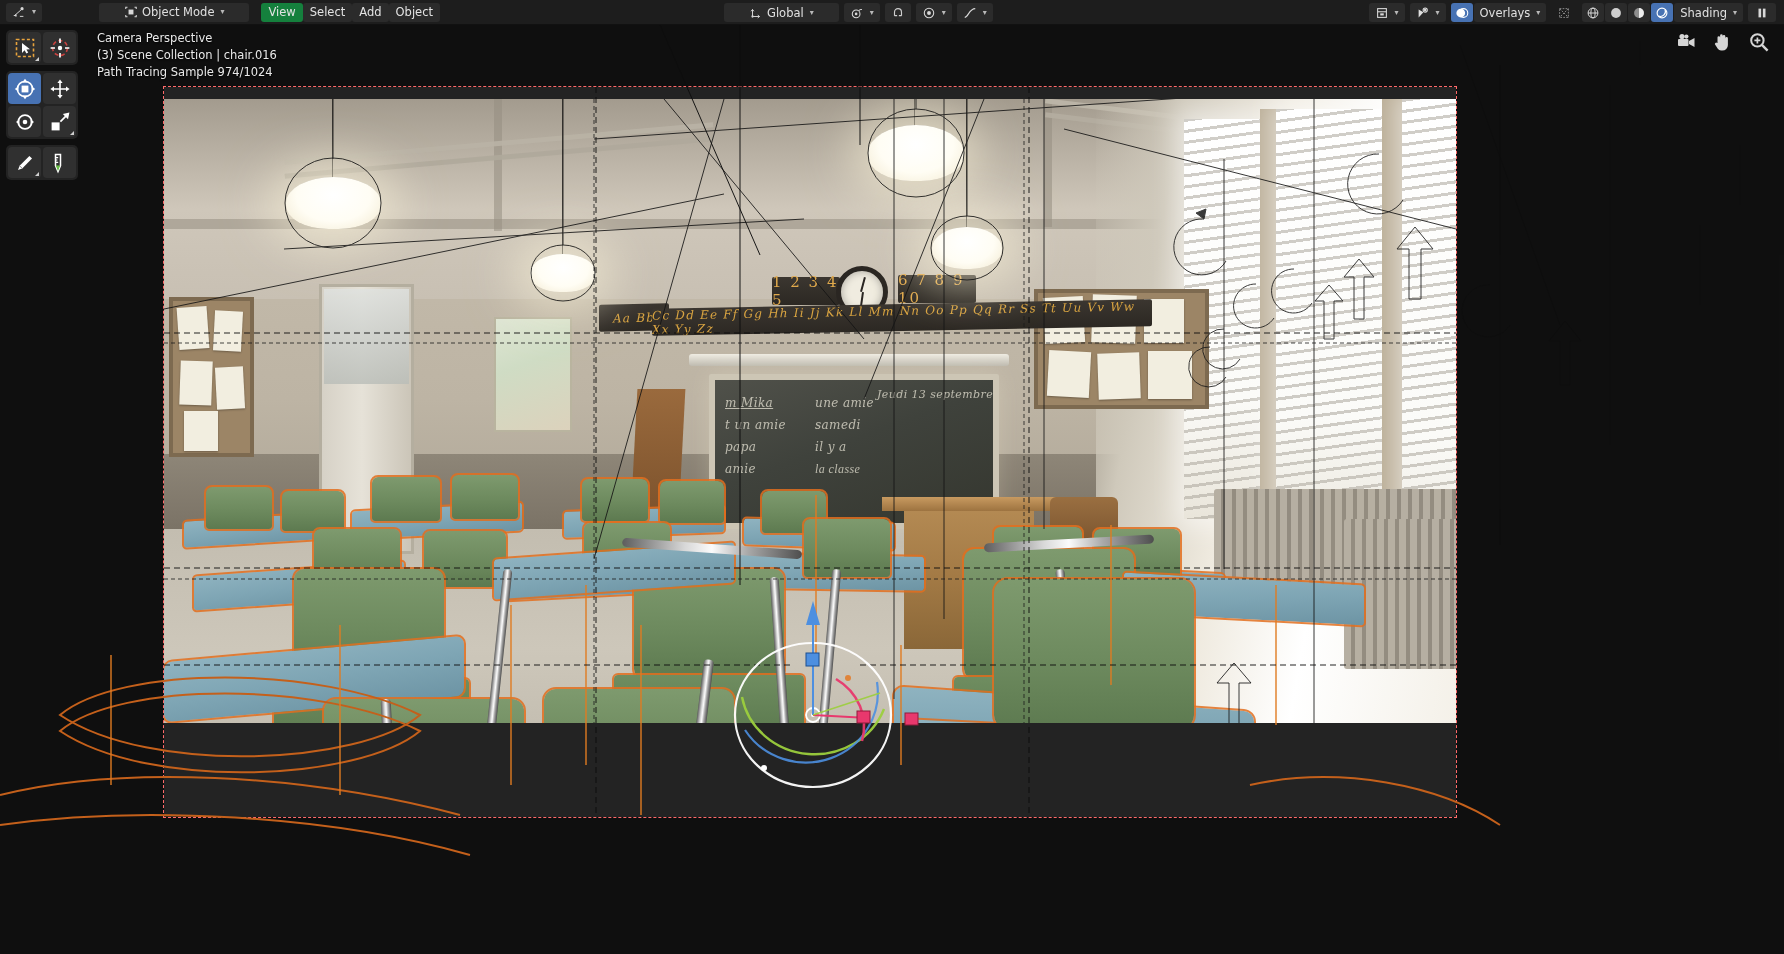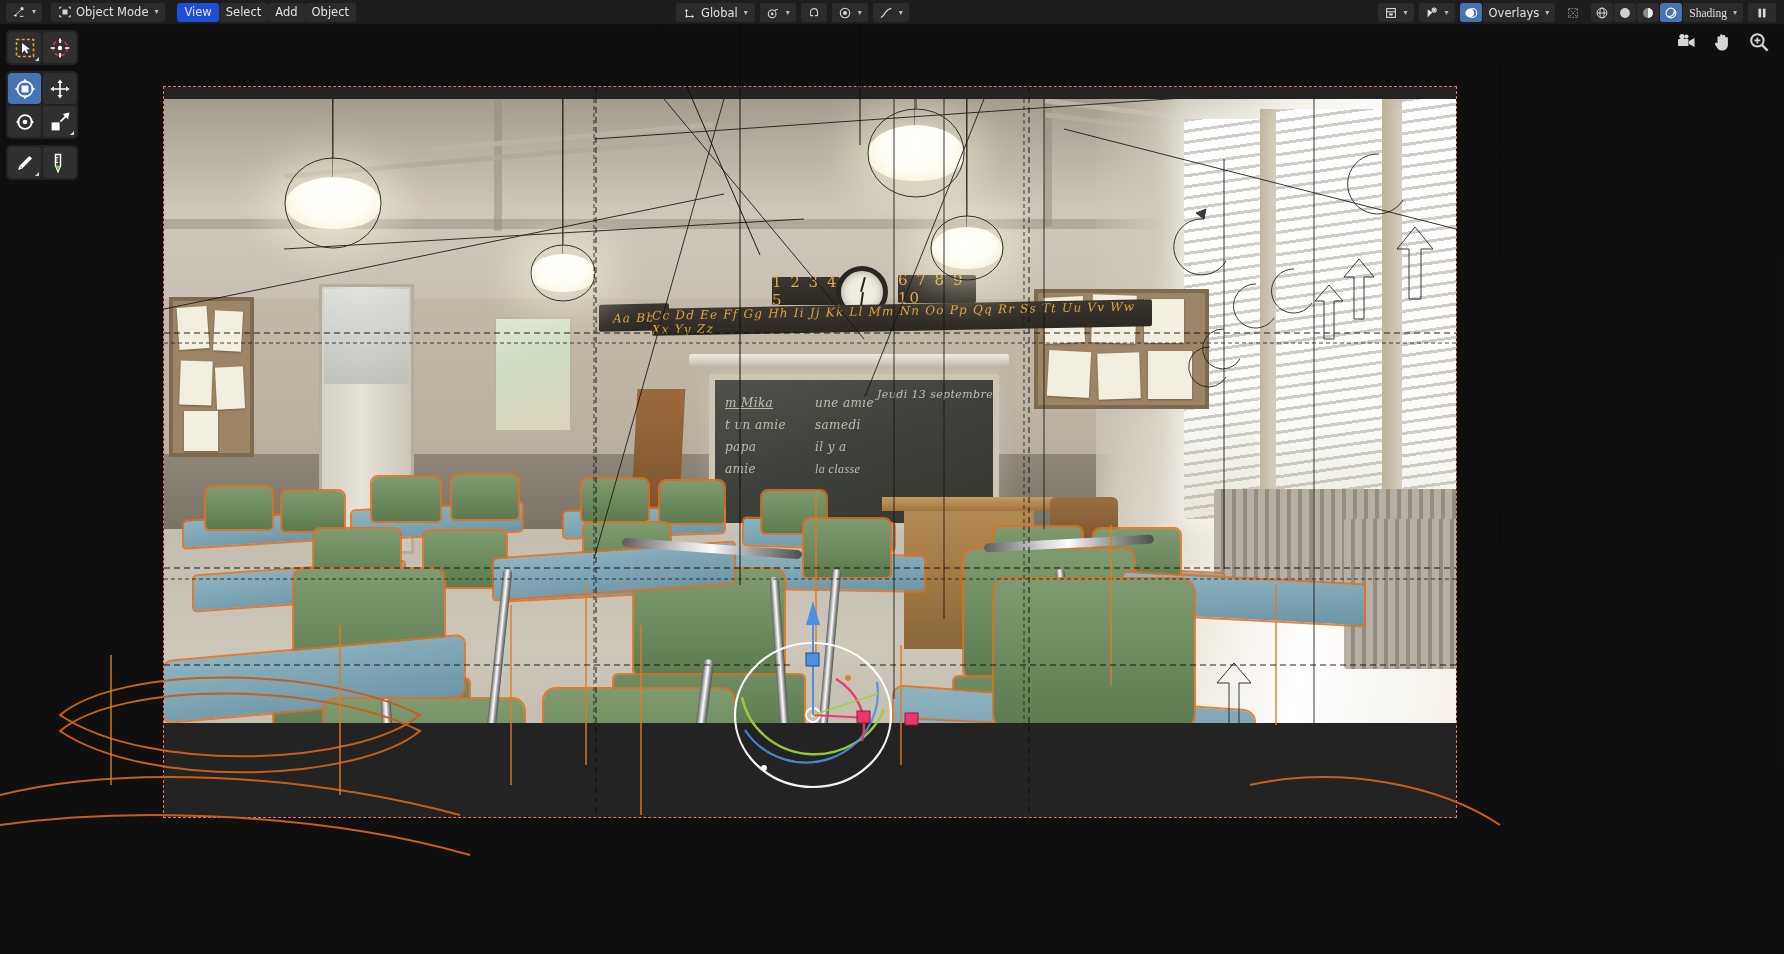--- a/index.html
+++ b/index.html
@@ -16,21 +16,21 @@
     position: absolute; left: 0; top: 0; width: 1784px; height: 25px;
     background: #1d1d1d; display: flex; align-items: center;
     border-bottom: 1px solid #111;
   }
   .tb-btn {
     height: 19px; display: flex; align-items: center; gap: 4px;
     padding: 0 6px; border-radius: 3px; background: #2b2b2b;
     color: #e0e0e0; font-size: 11.5px; white-space: nowrap;
   }
   .tb-btn.flat { background: transparent; }
-  .tb-btn.wide { padding: 0 7px; }
+  .tb-btn.wide { padding: 0 25px; margin-left: 48px; }
   .tb-btn.active { background: #4772b3; }
   .tb-menu {
     height: 19px; display: flex; align-items: center; padding: 0 7px;
     color: #e3e3e3; font-size: 11.5px; border-radius: 3px;
   }
   .caret { font-size: 8px; color: #b9b9b9; line-height: 1; margin-left: 2px; }
   .sep { width: 9px; }
   .icoS { width: 14px; height: 14px; display: inline-block; flex: 0 0 auto; }
   .icoS svg { display: block; width: 14px; height: 14px; }
 
@@ -268,21 +268,21 @@
           <rect x="5.2" y="5.2" width="5.6" height="5.6" fill="#d8d8d8" stroke="none"></rect>
             </g>
           </svg>
       </span>
       <span>Object Mode</span>
       <span class="caret">▾</span>
     </div>
 
     <div class="sep" style="width:12px"></div>
 
-    <div class="tb-menu" style="background:#1d4ed8">View</div>
+    <div class="tb-menu" style="background:#15803d">View</div>
     <div class="tb-menu" style="background:#2b2b2b">Select</div>
     <div class="tb-menu" style="background:#2b2b2b">Add</div>
     <div class="tb-menu" style="background:#2b2b2b">Object</div>
 
     <div style="position:absolute; left:676px; top:3px; display:flex; align-items:center; gap:5px;">
       <div class="tb-btn wide">
         <span class="icoS">
           <svg viewBox="0 0 16 16">
               <g fill="none" stroke="#d8d8d8" stroke-width="1.1">
             <path d="M4 12 V4 M4 12 H12"></path>
@@ -390,21 +390,21 @@
         <span class="icoS">
           <svg viewBox="0 0 16 16">
               <g fill="none" stroke="#8c8c8c" stroke-width="1.1" stroke-dasharray="2 1.4">
             <rect x="3" y="3" width="10" height="10"></rect>
                 <path d="M3 3 l10 10 M13 3 L3 13"></path>
               </g>
             </svg>
         </span>
       </div>
 
-      <div style="display:flex;align-items:center;gap:1px;font-family:Liberation Serif, serif;">
+      <div style="display:flex;align-items:center;gap:1px;">
         <div class="tb-btn" style="padding:0 4px">
           <span class="icoS">
             <svg viewBox="0 0 16 16">
                 <g fill="none" stroke="#dedede" stroke-width="1.1">
               <circle cx="8" cy="8" r="5.6"></circle>
                   <ellipse cx="8" cy="8" rx="2.4" ry="5.6"></ellipse>
                   <path d="M2.4 8 h11.2"></path>
                 </g>
               </svg>
           </span>
@@ -687,20 +687,25 @@
 
         <rect x="905" y="688" width="13" height="12" fill="#e8386d" stroke="#8f1b3d" stroke-width="1"></rect>
 
         <line x1="813" y1="690" x2="880" y2="668" stroke="#9ccf3d" stroke-width="1.8" opacity="0.9"></line>
 
         <circle cx="764" cy="743" r="3" fill="#ffffff"></circle>
         <circle cx="848" cy="653" r="3" fill="#e0843a"></circle>
       </g>
     </svg>
 
+    <div class="viewinfo">
+      <div>Camera Perspective</div>
+      <div>(3) Scene Collection | chair.016</div>
+      <div>Path Tracing Sample 974/1024</div>
+    </div>
 
     <div class="toolbar">
       <div class="tool-grp">
         <div class="tool">
           <svg width="22" height="22" viewBox="0 0 22 22">
             <rect x="2.5" y="2.5" width="17" height="17" fill="none" stroke="#e8a33d" stroke-width="1.6" stroke-dasharray="3 2.2"></rect>
             <polygon points="8,6 8,16 10.6,13.2 12.4,16.6 14.2,15.6 12.4,12.4 16,12.2" fill="#ffffff"></polygon>
           </svg>
           <span class="corner"></span>
         </div>

